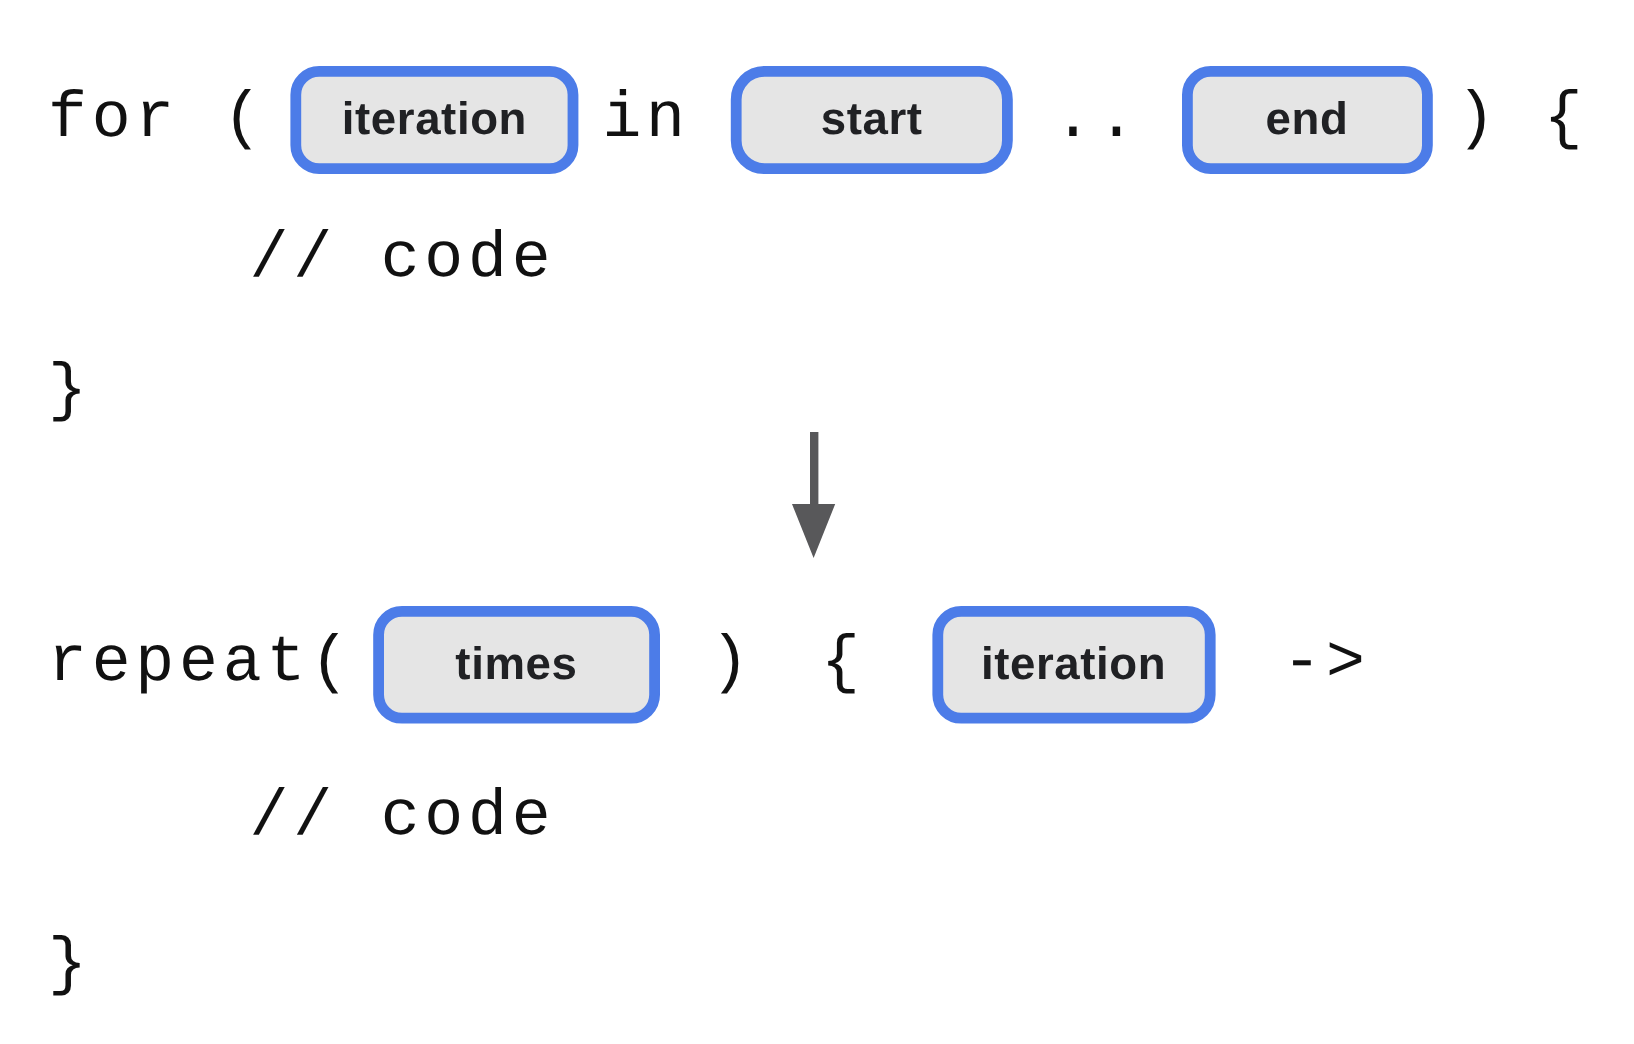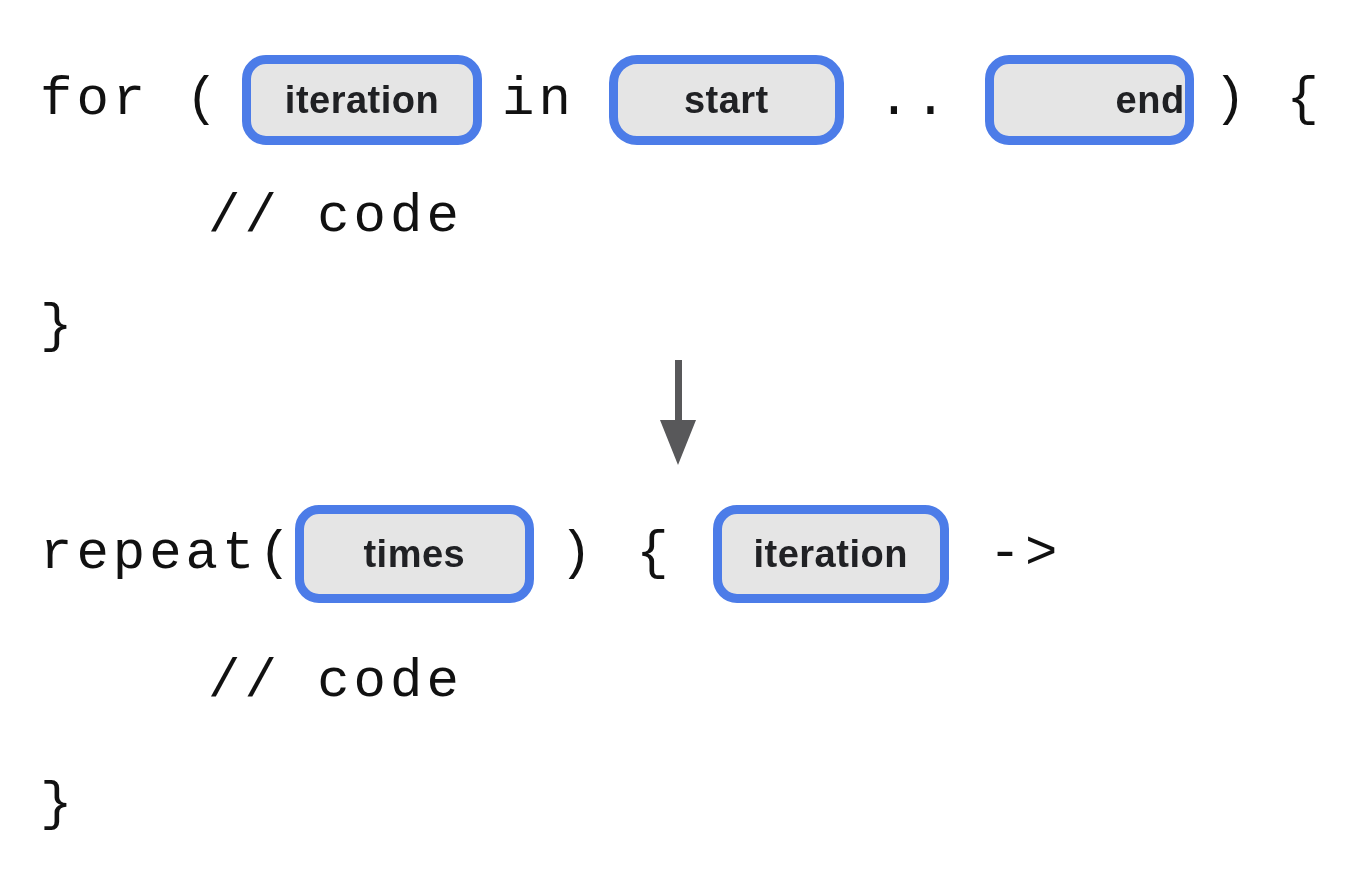--- a/index.html
+++ b/index.html
@@ -45,29 +45,29 @@
   .slot-label {
     font-family: "Liberation Sans", "DejaVu Sans", sans-serif;
     font-weight: 700;
     font-size: 38px;
     color: var(--label-text, #202124);
     letter-spacing: 0.5px;
     white-space: nowrap;
   }
   .w-iteration1 { min-width: 240px; }
   .w-start     { min-width: 235px; border-radius: 28px; }
-  .w-end       { min-width: 209px; justify-content: flex-end; }
+  .w-end       { min-width: 209px; }
   .w-times     { min-width: 239px; }
   .w-iteration2{ min-width: 236px; }
 
   
   .row-for      { top: 55px;  left: 40px;  gap: 20px; height: 90px; }
   .row-for-body { top: 190px; left: 208px; }
   .row-for-end  { top: 300px; left: 40px;  }
-  .row-rep      { top: 505px; left: 40px;  gap: 0;    height: 98px; }
+  .row-rep      { top: 505px; left: 40px;  gap: 16px;    height: 98px; }
   .row-rep-body { top: 655px; left: 208px; }
   .row-rep-end  { top: 778px; left: 40px;  }
 
   
   .gap-sm { margin-left: 14px; }
   .gap-md { margin-left: 26px; }
   .gap-lg { margin-left: 40px; }
 
   .arrow {
     position: absolute;

